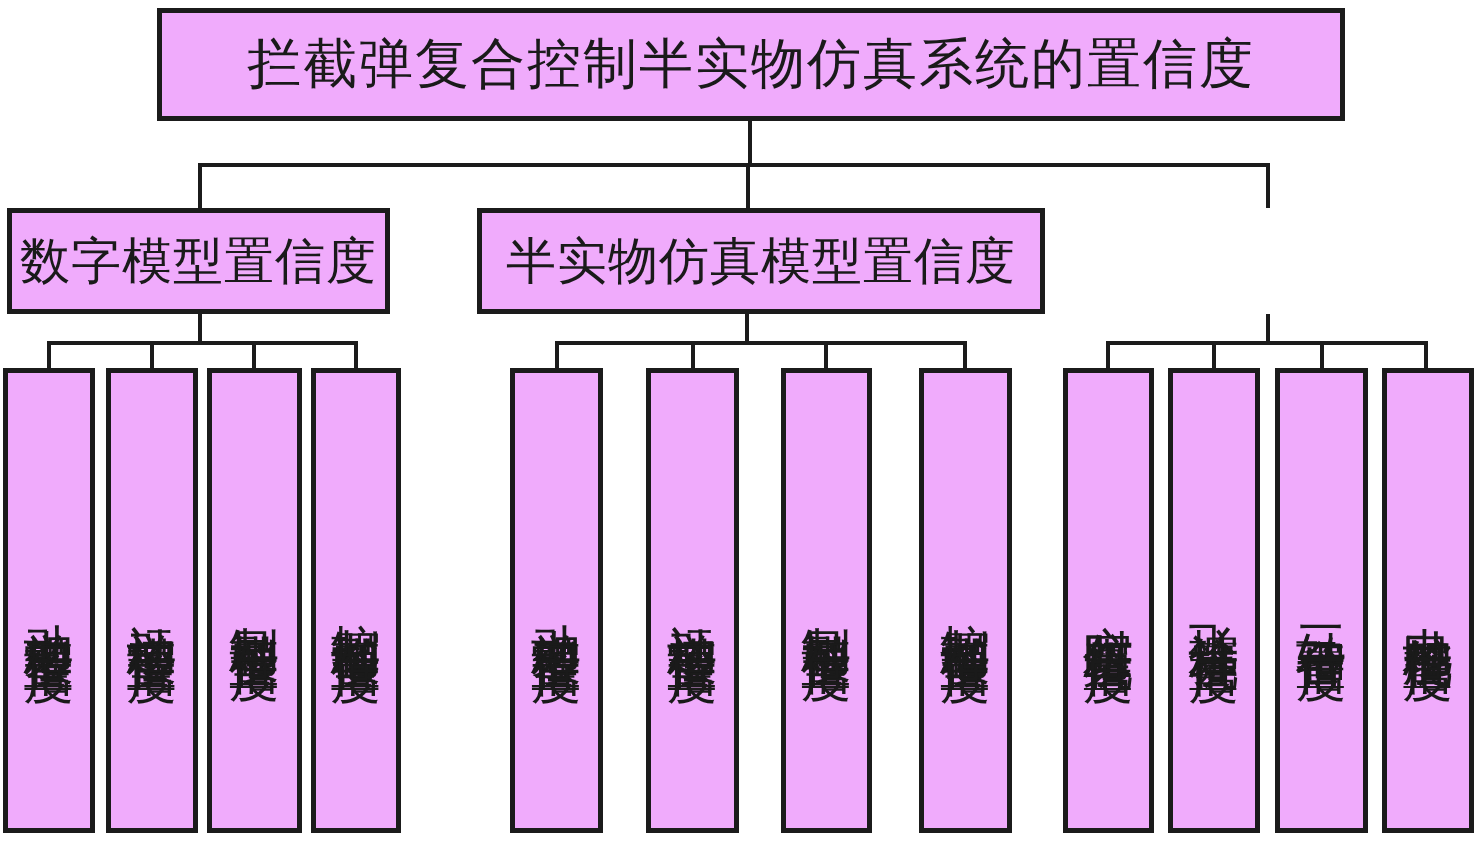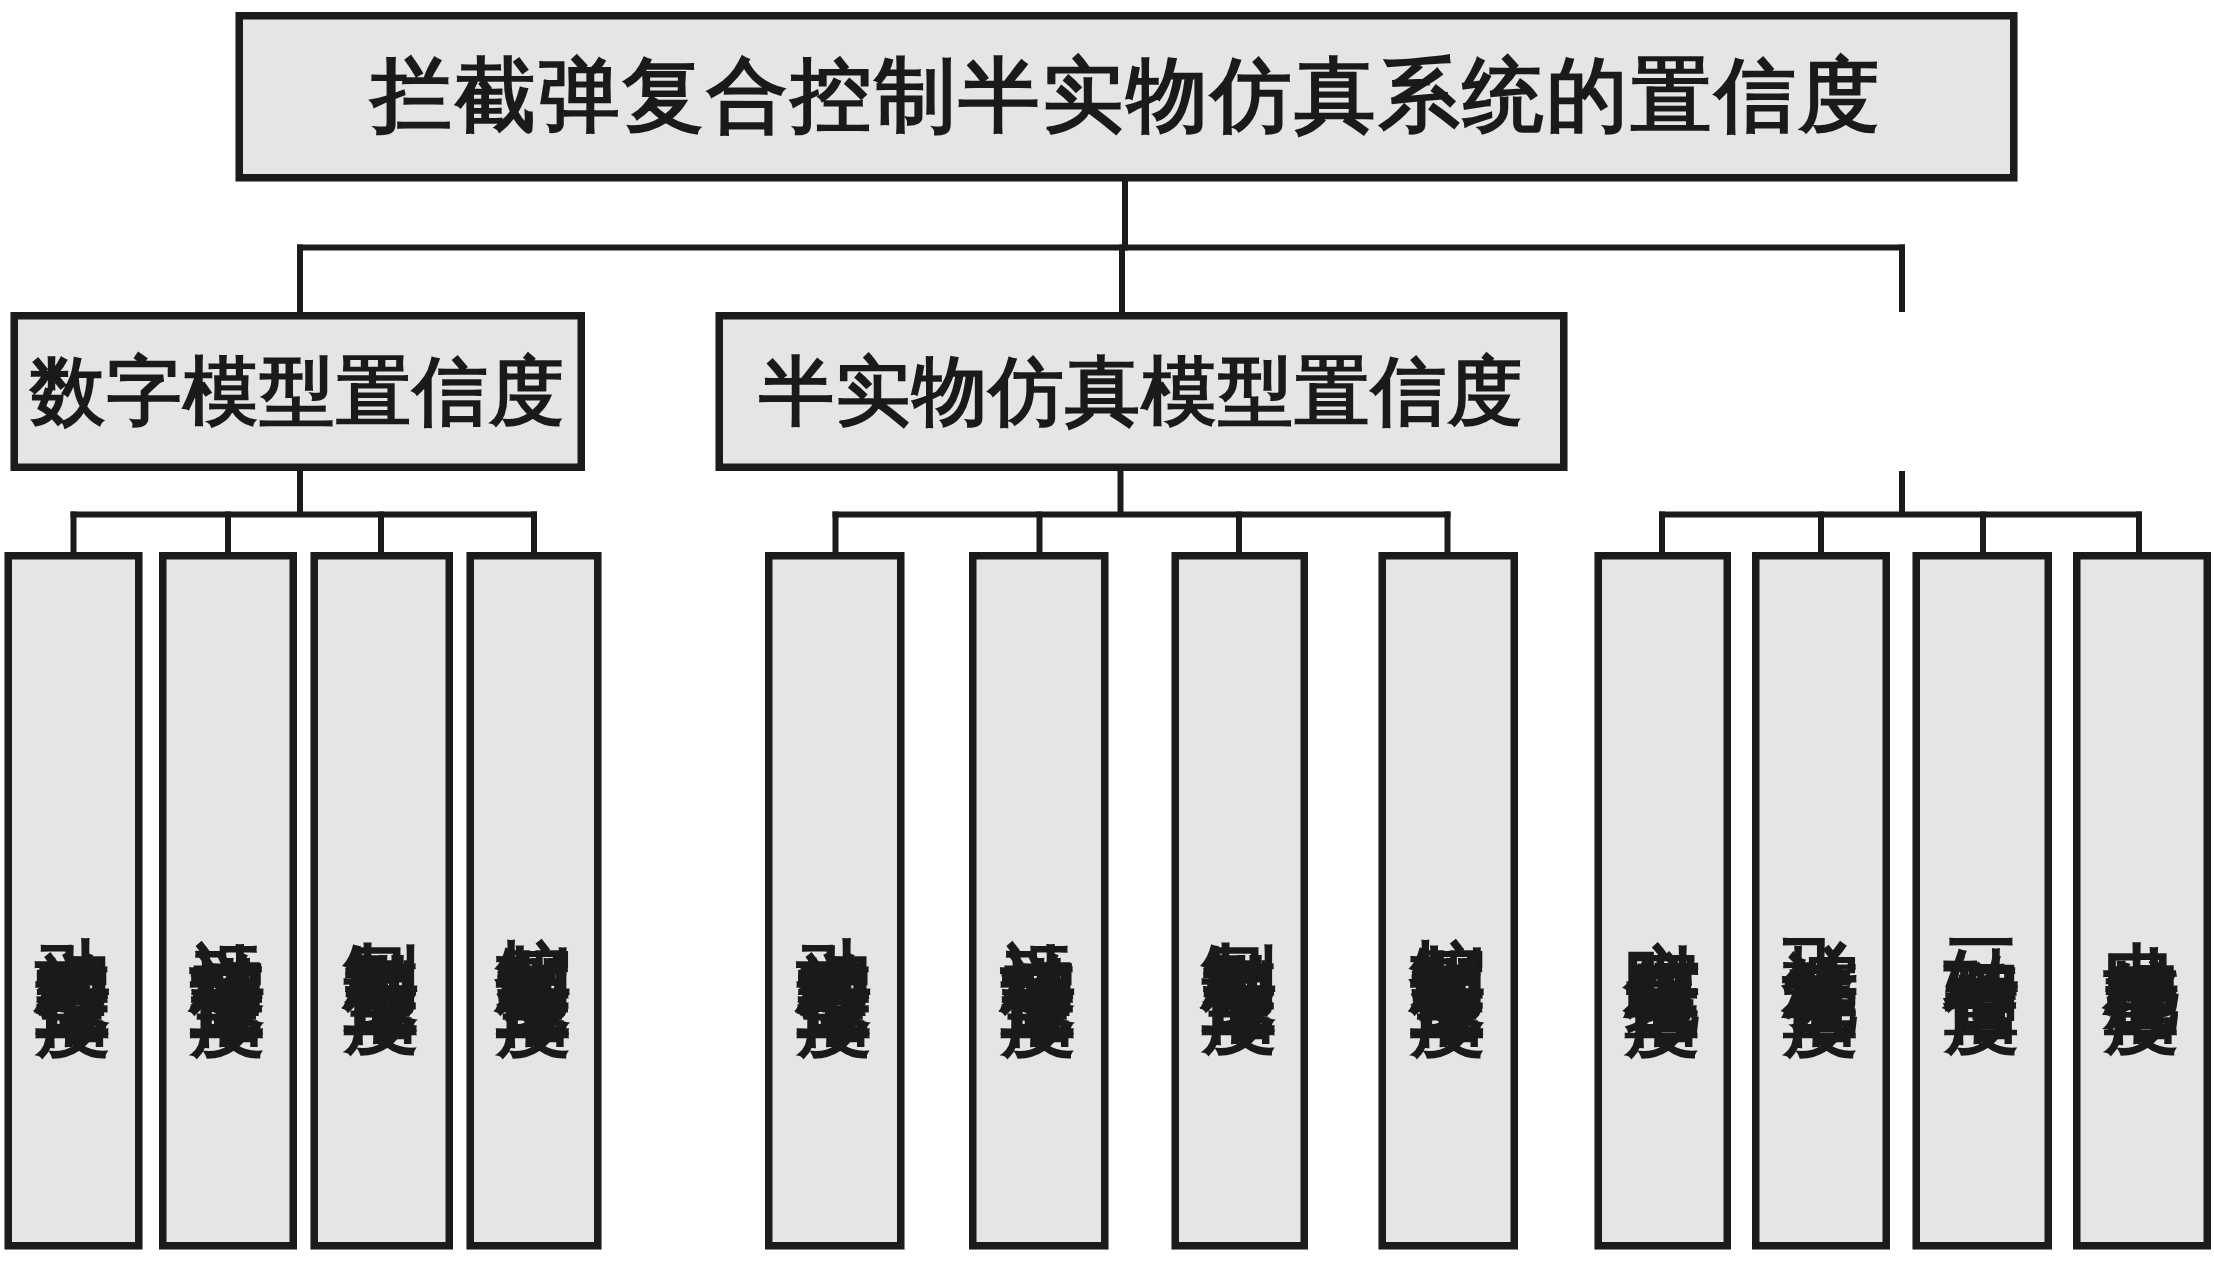--- a/index.html
+++ b/index.html
@@ -13,26 +13,25 @@
     height: 846px;
     background: #ffffff;
     font-family: "Liberation Serif", "DejaVu Serif", serif;
     color: #1a1a1a;
     overflow: hidden;
   }
   .node {
     position: absolute;
     box-sizing: border-box;
     border: 5px solid #1b1b1b;
-    background: #e5e5e5;
+    background: #f0abfc;
     display: flex;
     align-items: center;
     justify-content: center;
     text-align: center;
-    font-weight: bold;
   }
   .root-box {
     left: 157px; top: 8px; width: 1188px; height: 113px;
     font-size: 54px;
     letter-spacing: 2px;
     white-space: nowrap;
   }
   .l2-box {
     top: 208px; height: 106px;
     font-size: 50px;

